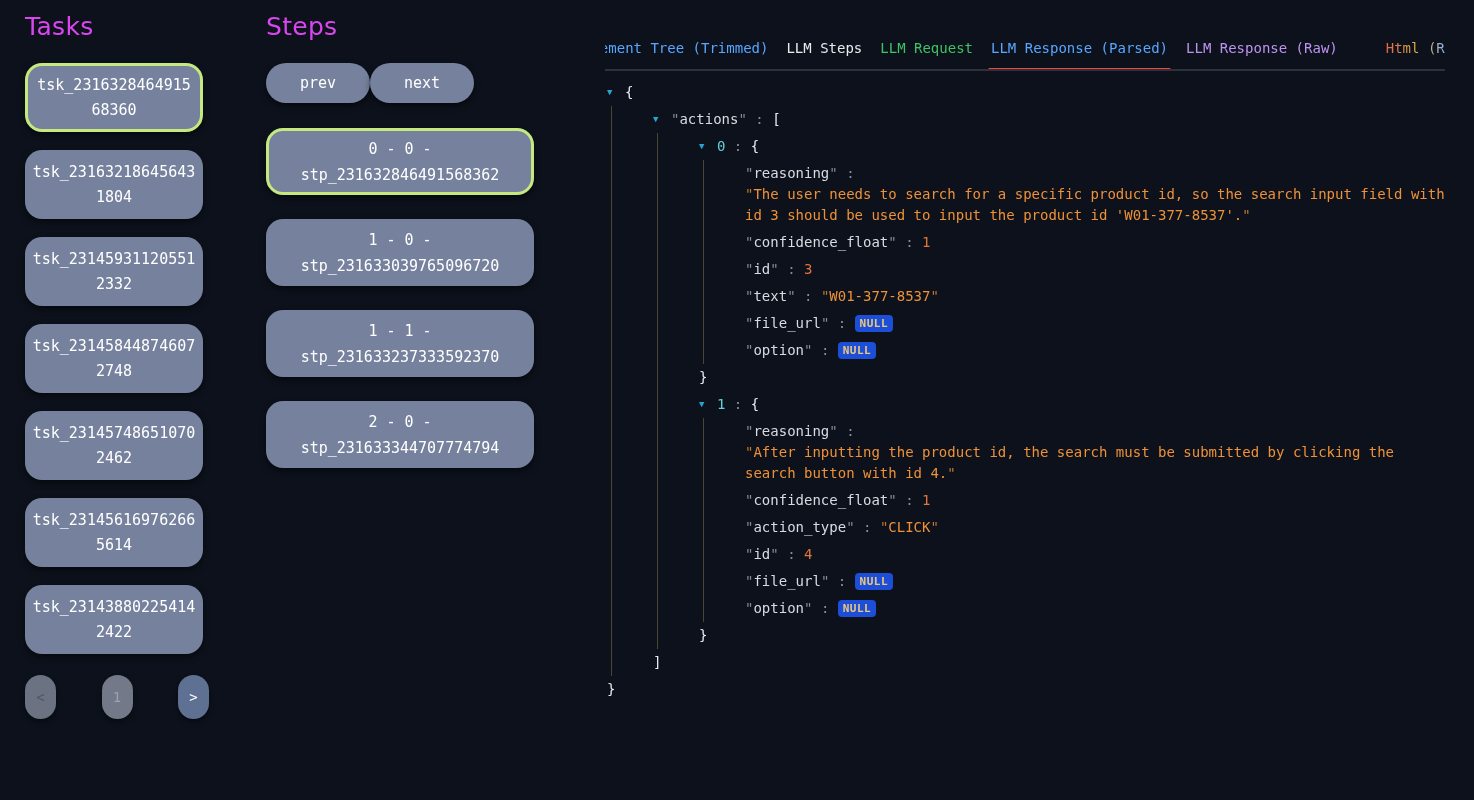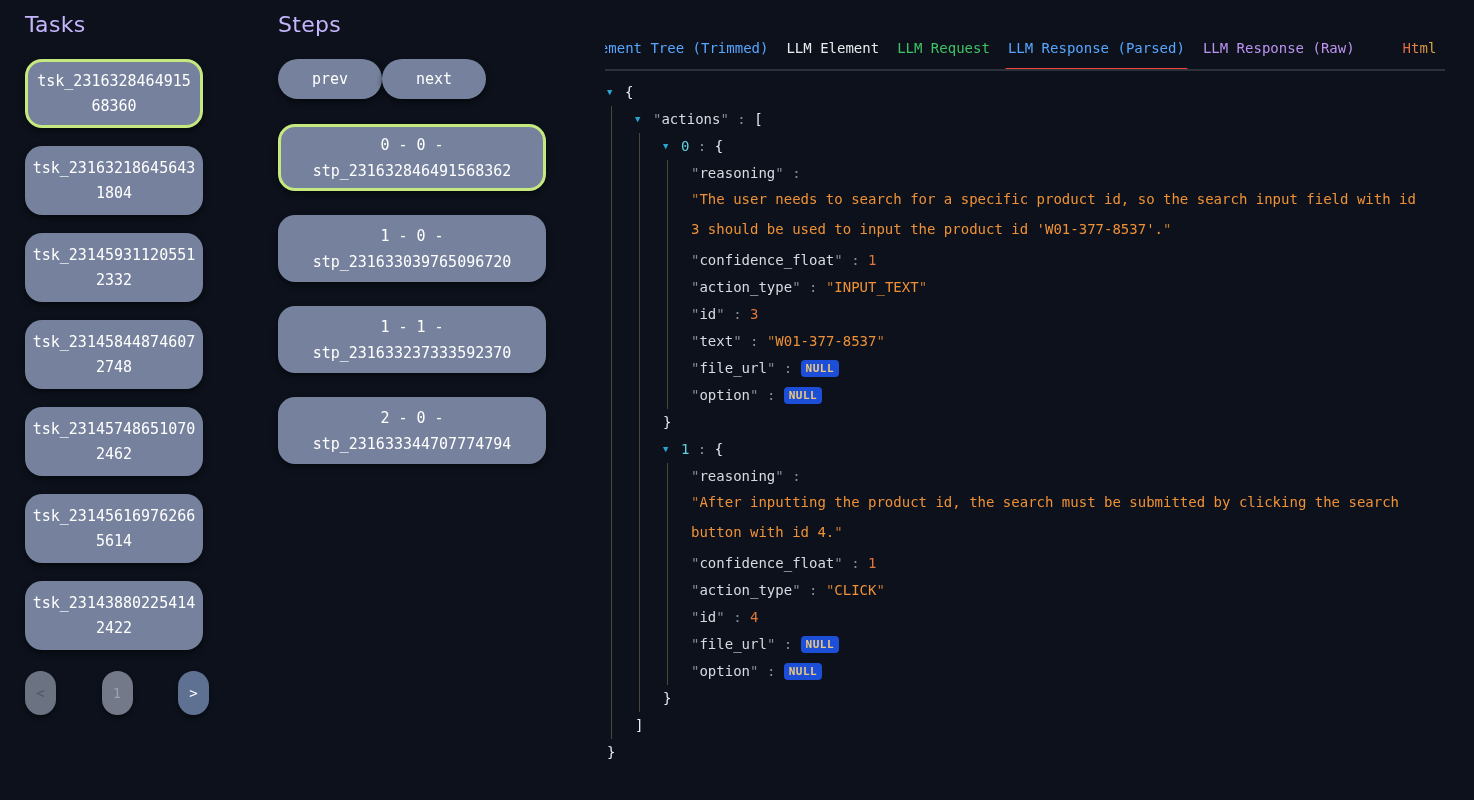--- a/index.html
+++ b/index.html
@@ -1,23 +1,23 @@
 <!DOCTYPE html>
 <html><head>
 <meta charset="utf-8">
 <style>
   html,body{margin:0;padding:0;background:#0c111b;}
   .stage{position:relative;width:1474px;height:800px;background:#0c111b;overflow:hidden;
          font-family:"DejaVu Sans Mono",monospace;color:#eef1f5;}
-  .section-title{font-family:"DejaVu Sans",sans-serif;font-weight:500;font-size:22px;
-         color:#c4b5fd;margin:0 0 22px 0;letter-spacing:.3px;}
+  .section-title{font-family:"DejaVu Sans",sans-serif;font-weight:500;font-size:25px;
+         color:#d946ef;margin:0 0 22px 0;letter-spacing:.3px;}
 
   
   .col-tasks{position:absolute;left:25px;top:12px;width:186px;}
-  .col-steps{position:absolute;left:278px;top:12px;width:268px;}
+  .col-steps{position:absolute;left:266px;top:12px;width:268px;}
   .col-artifacts{position:absolute;left:605px;top:12px;width:840px;}
 
   
   .task-btn,.step-btn,.pn-btn{display:flex;align-items:center;justify-content:center;
      background:#76829d;color:#fff;border:none;font-family:"DejaVu Sans Mono",monospace;
      box-shadow:0 3px 6px rgba(0,0,0,.5);cursor:pointer;box-sizing:border-box;text-align:center;}
   .task-btn{width:178px;height:69px;margin-bottom:18px;border-radius:17px;
      font-size:15px;line-height:25px;padding:0 7px;}
   .task-btn .lbl{display:block;width:100%;word-break:break-all;}
   .task-btn.selected,.step-btn.selected{border:3px solid #c6e97f;}
@@ -42,31 +42,31 @@
   .tab.active::after{content:"";position:absolute;left:-3px;right:-3px;bottom:-13px;height:3px;
       background:#f4463d;border-radius:2px;}
   .c-blue{color:#58a6ff;} .c-white{color:#e8eaed;} .c-green{color:#3fc364;}
   .c-purple{color:#bd93f0;}
   .c-rainbow{background:linear-gradient(90deg,#e0654a 0%,#e3b341 38%,#8ab4f8 72%,#bc8cff 100%);
       -webkit-background-clip:text;background-clip:text;color:transparent;margin-left:30px;}
 
   
   .tree{margin-top:8px;font-size:14px;color:#e8ecf2;padding-left:2px;}
   .jrow{line-height:27px;white-space:pre;}
-  .jchildren{margin-left:4px;border-left:1px solid #4a4634;padding-left:23px;}
+  .jchildren{margin-left:4px;border-left:1px solid #4a4634;padding-left:41px;}
   .jarrow{display:inline-block;width:18px;color:#2ba3cf;font-size:9px;vertical-align:2px;cursor:pointer;}
   .jkey{color:#d8dbe1;} .jkey::before,.jkey::after{content:'"';color:#878d96;}
   .jcolon{color:#878d96;}
   .jbrace{color:#e8ecf2;}
   .jidx{color:#62cfdf;}
   .jstr{color:#ef9137;} .jstr::before,.jstr::after{content:'"';color:#bf7931;}
   .jnum{color:#e0763a;}
   .jnull{display:inline-block;background:#1d4ed8;color:#e9c77f;font-size:11px;font-weight:bold;
       line-height:15px;padding:1px 5px;border-radius:4px;vertical-align:1px;letter-spacing:.5px;}
-  .jstrblock{line-height:30px;max-width:733px;white-space:normal;margin:-3px 0 3px 0;}
+  .jstrblock{line-height:21px;max-width:733px;white-space:normal;margin:-3px 0 3px 0;}
 </style>
 </head>
 <body>
 
 <div class="stage">
 
   <section class="col-tasks">
     <h1 class="section-title">Tasks</h1>
     <div id="task-list">
         <button class="task-btn selected">
@@ -117,21 +117,21 @@
         <button class="step-btn">
           <span class="lbl">2 - 0 - stp_231633344707774794</span>
         </button>
       </div>
   </section>
 
   <section class="col-artifacts">
     <div class="tabbar">
       <div class="tabs" id="tabs">
           <span class="tab c-blue">Element Tree (Trimmed)</span>
-          <span class="tab c-white">LLM Element</span>
+          <span class="tab c-white">LLM Steps</span>
           <span class="tab c-green">LLM Request</span>
           <span class="tab c-blue active">LLM Response (Parsed)</span>
           <span class="tab c-purple">LLM Response (Raw)</span>
           <span class="tab c-rainbow">Html (Raw)</span>
         </div>
       <div class="tab-line"></div>
     </div>
     <div class="tree" id="tree">
         <div class="jnode">
           <div class="jrow"><span class="jarrow">▼</span><span class="jbrace">{</span></div>
@@ -140,21 +140,20 @@
               <div class="jrow"><span class="jarrow">▼</span><span class="jkey">actions</span><span class="jcolon"> : </span><span class="jbrace">[</span></div>
               <div class="jchildren">
                 <div class="jnode">
                   <div class="jrow"><span class="jarrow">▼</span><span class="jidx">0</span><span class="jcolon"> : </span><span class="jbrace">{</span></div>
                   <div class="jchildren">
                     <div class="jleafblock">
                       <div class="jrow"><span class="jkey">reasoning</span><span class="jcolon"> : </span></div>
                       <div class="jstrblock"><span class="jstr">The user needs to search for a specific product id, so the search input field with id 3 should be used to input the product id 'W01-377-8537'.</span></div>
                     </div>
                     <div class="jrow"><span class="jkey">confidence_float</span><span class="jcolon"> : </span><span class="jnum">1</span></div>
-                    <div class="jrow"><span class="jkey">action_type</span><span class="jcolon"> : </span><span class="jstr">INPUT_TEXT</span></div>
                     <div class="jrow"><span class="jkey">id</span><span class="jcolon"> : </span><span class="jnum">3</span></div>
                     <div class="jrow"><span class="jkey">text</span><span class="jcolon"> : </span><span class="jstr">W01-377-8537</span></div>
                     <div class="jrow"><span class="jkey">file_url</span><span class="jcolon"> : </span><span class="jnull">NULL</span></div>
                     <div class="jrow"><span class="jkey">option</span><span class="jcolon"> : </span><span class="jnull">NULL</span></div>
                   </div>
                   <div class="jrow"><span class="jbrace">}</span></div>
                 </div>
                 <div class="jnode">
                   <div class="jrow"><span class="jarrow">▼</span><span class="jidx">1</span><span class="jcolon"> : </span><span class="jbrace">{</span></div>
                   <div class="jchildren">

